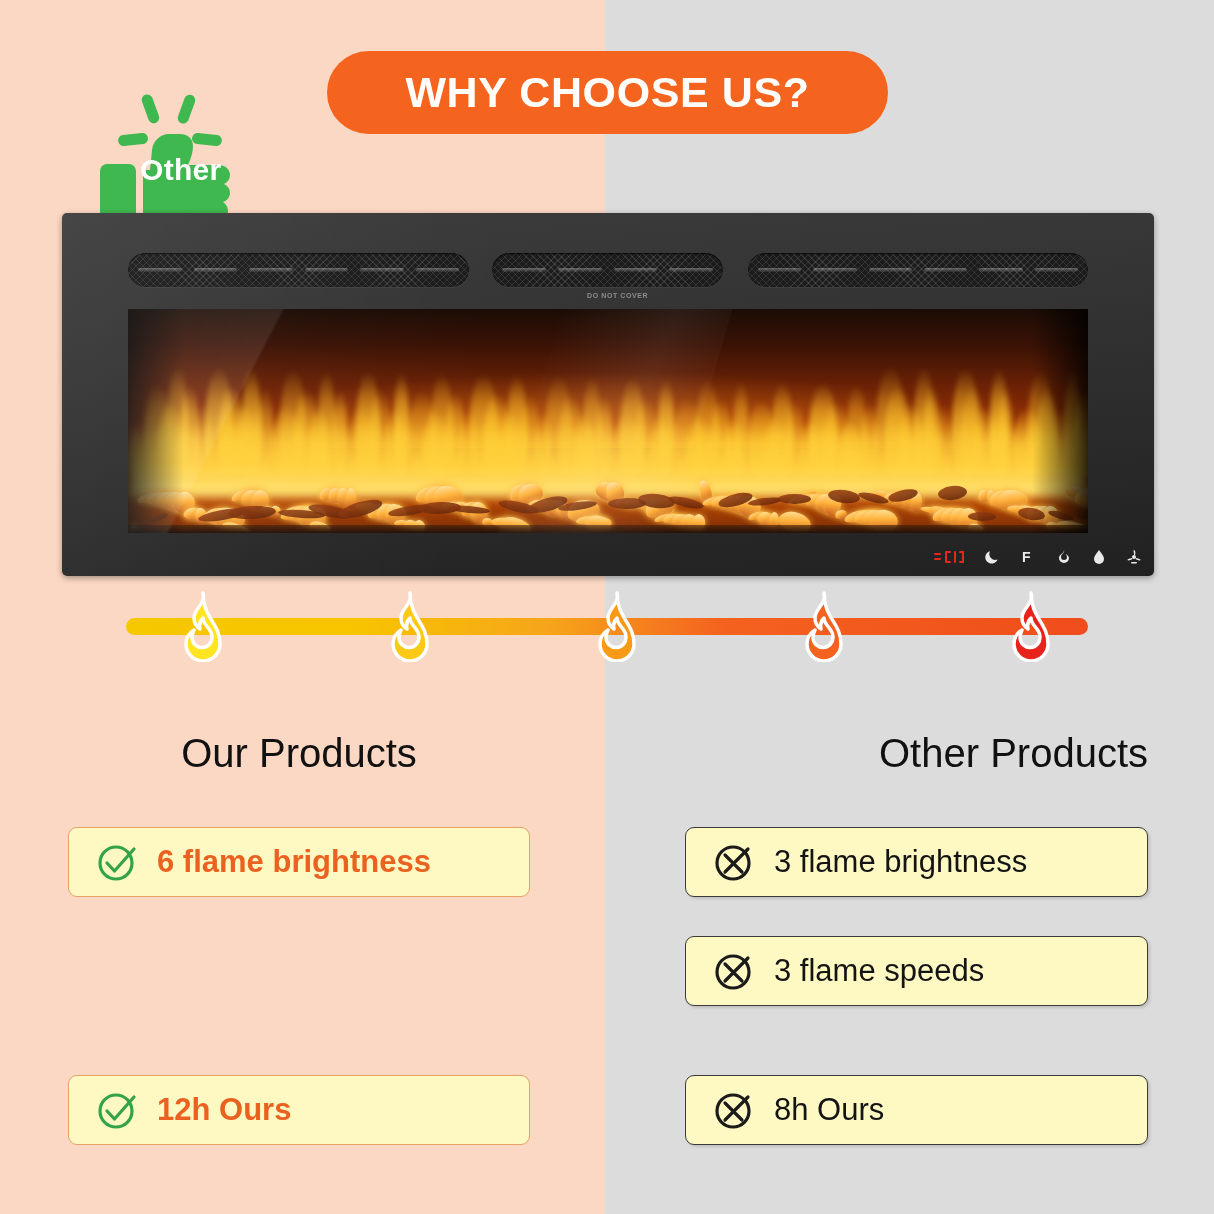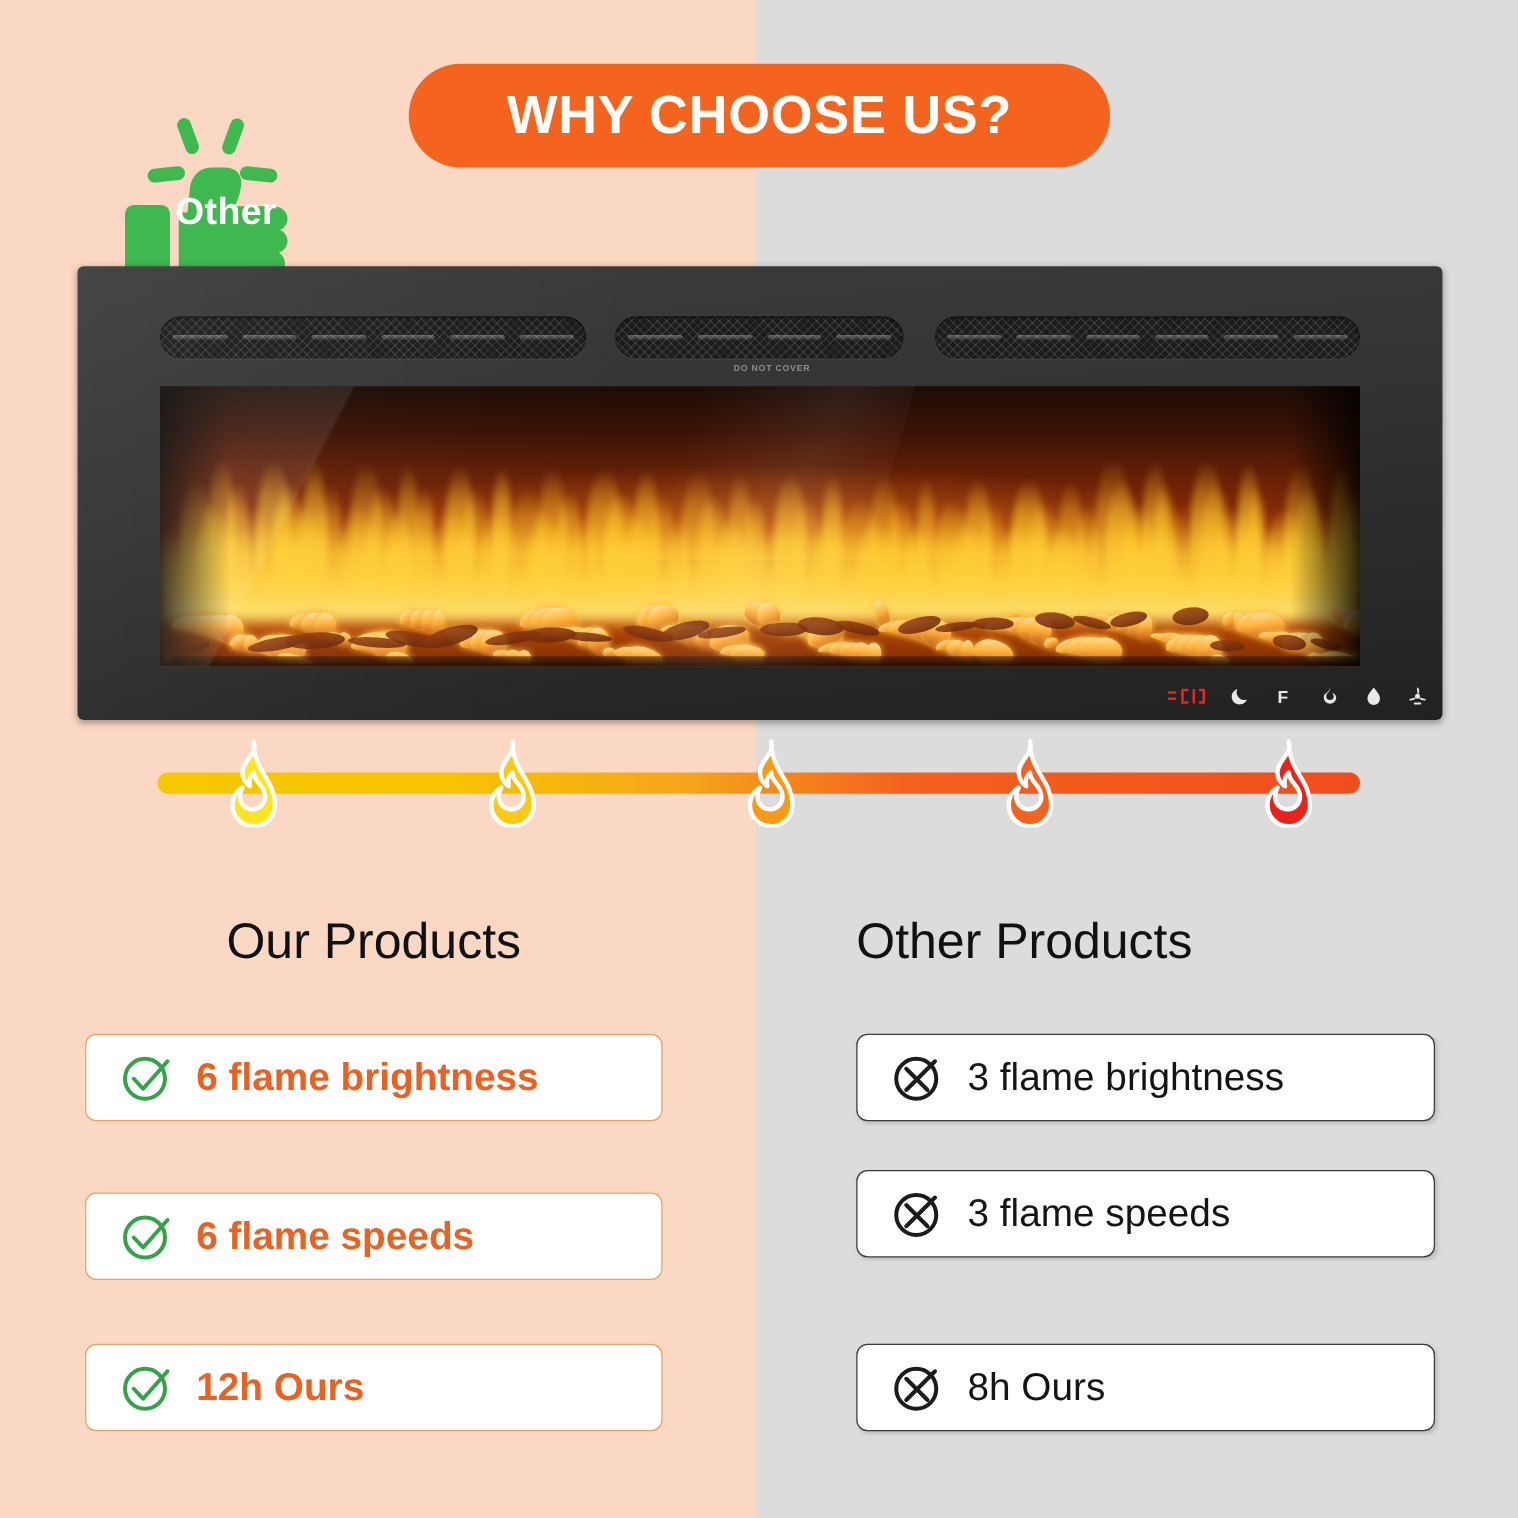--- a/index.html
+++ b/index.html
@@ -122,24 +122,24 @@
   
   .scale{position:absolute;left:126px;top:612px;width:962px;height:28px;}
   .scale-bar{position:absolute;left:0;top:6px;width:962px;height:17px;border-radius:9px;
     background:linear-gradient(90deg,#f5c800 0%,#f8c400 24%,#f6a51a 44%,#f4621f 62%,#f2571c 82%,#ef4d1c 100%);}
   .scale-flame{position:absolute;top:-22px;width:60px;height:72px;}
   .scale-flame svg{display:block;width:60px;height:72px;}
 
   
   .col-title{position:absolute;font-size:40px;color:#111;font-weight:normal;}
   .col-title.left{left:68px;top:731px;width:462px;text-align:center;}
-  .col-title.right{left:685px;top:731px;width:463px;text-align:left;}
+  .col-title.right{left:685px;top:731px;width:463px;text-align:right;}
 
   .card{
-    position:absolute;height:70px;background:#ffffff;border-radius:9px;
+    position:absolute;height:70px;background:#fef9c3;border-radius:9px;
     display:flex;align-items:center;box-sizing:border-box;
   }
   .card.ours{width:462px;left:68px;border:1.5px solid #e8a268;}
   .card.other{width:463px;left:685px;border:1.5px solid #3a3a3a;
     box-shadow:2px 2px 3px rgba(0,0,0,.13);}
   .card .ico{width:44px;height:44px;margin-left:26px;flex:0 0 auto;}
   .card .ico svg{display:block;width:44px;height:44px;overflow:visible;}
   .card .txt{margin-left:18px;font-size:31px;white-space:nowrap;}
   .card.ours .txt{color:#ea6221;font-weight:bold;}
   .card.other .txt{color:#141414;}
@@ -522,31 +522,20 @@
     <span class="ico">
       <svg viewBox="0 0 44 44">
           <g fill="none" stroke="#34a249" stroke-width="3.2" stroke-linecap="round" stroke-linejoin="round">
             <circle cx="21" cy="23" r="16"></circle>
             <path d="M12 23l7.5 8L39 9"></path>
           </g>
         </svg>
     </span>
     <span class="txt">6 flame brightness</span>
   </div>
-  <div class="card ours" style="top:954px">
-    <span class="ico">
-      <svg viewBox="0 0 44 44">
-          <g fill="none" stroke="#34a249" stroke-width="3.2" stroke-linecap="round" stroke-linejoin="round">
-            <circle cx="21" cy="23" r="16"></circle>
-            <path d="M12 23l7.5 8L39 9"></path>
-          </g>
-        </svg>
-    </span>
-    <span class="txt">6 flame speeds</span>
-  </div>
   <div class="card ours" style="top:1075px">
     <span class="ico">
       <svg viewBox="0 0 44 44">
           <g fill="none" stroke="#34a249" stroke-width="3.2" stroke-linecap="round" stroke-linejoin="round">
             <circle cx="21" cy="23" r="16"></circle>
             <path d="M12 23l7.5 8L39 9"></path>
           </g>
         </svg>
     </span>
     <span class="txt">12h Ours</span>

